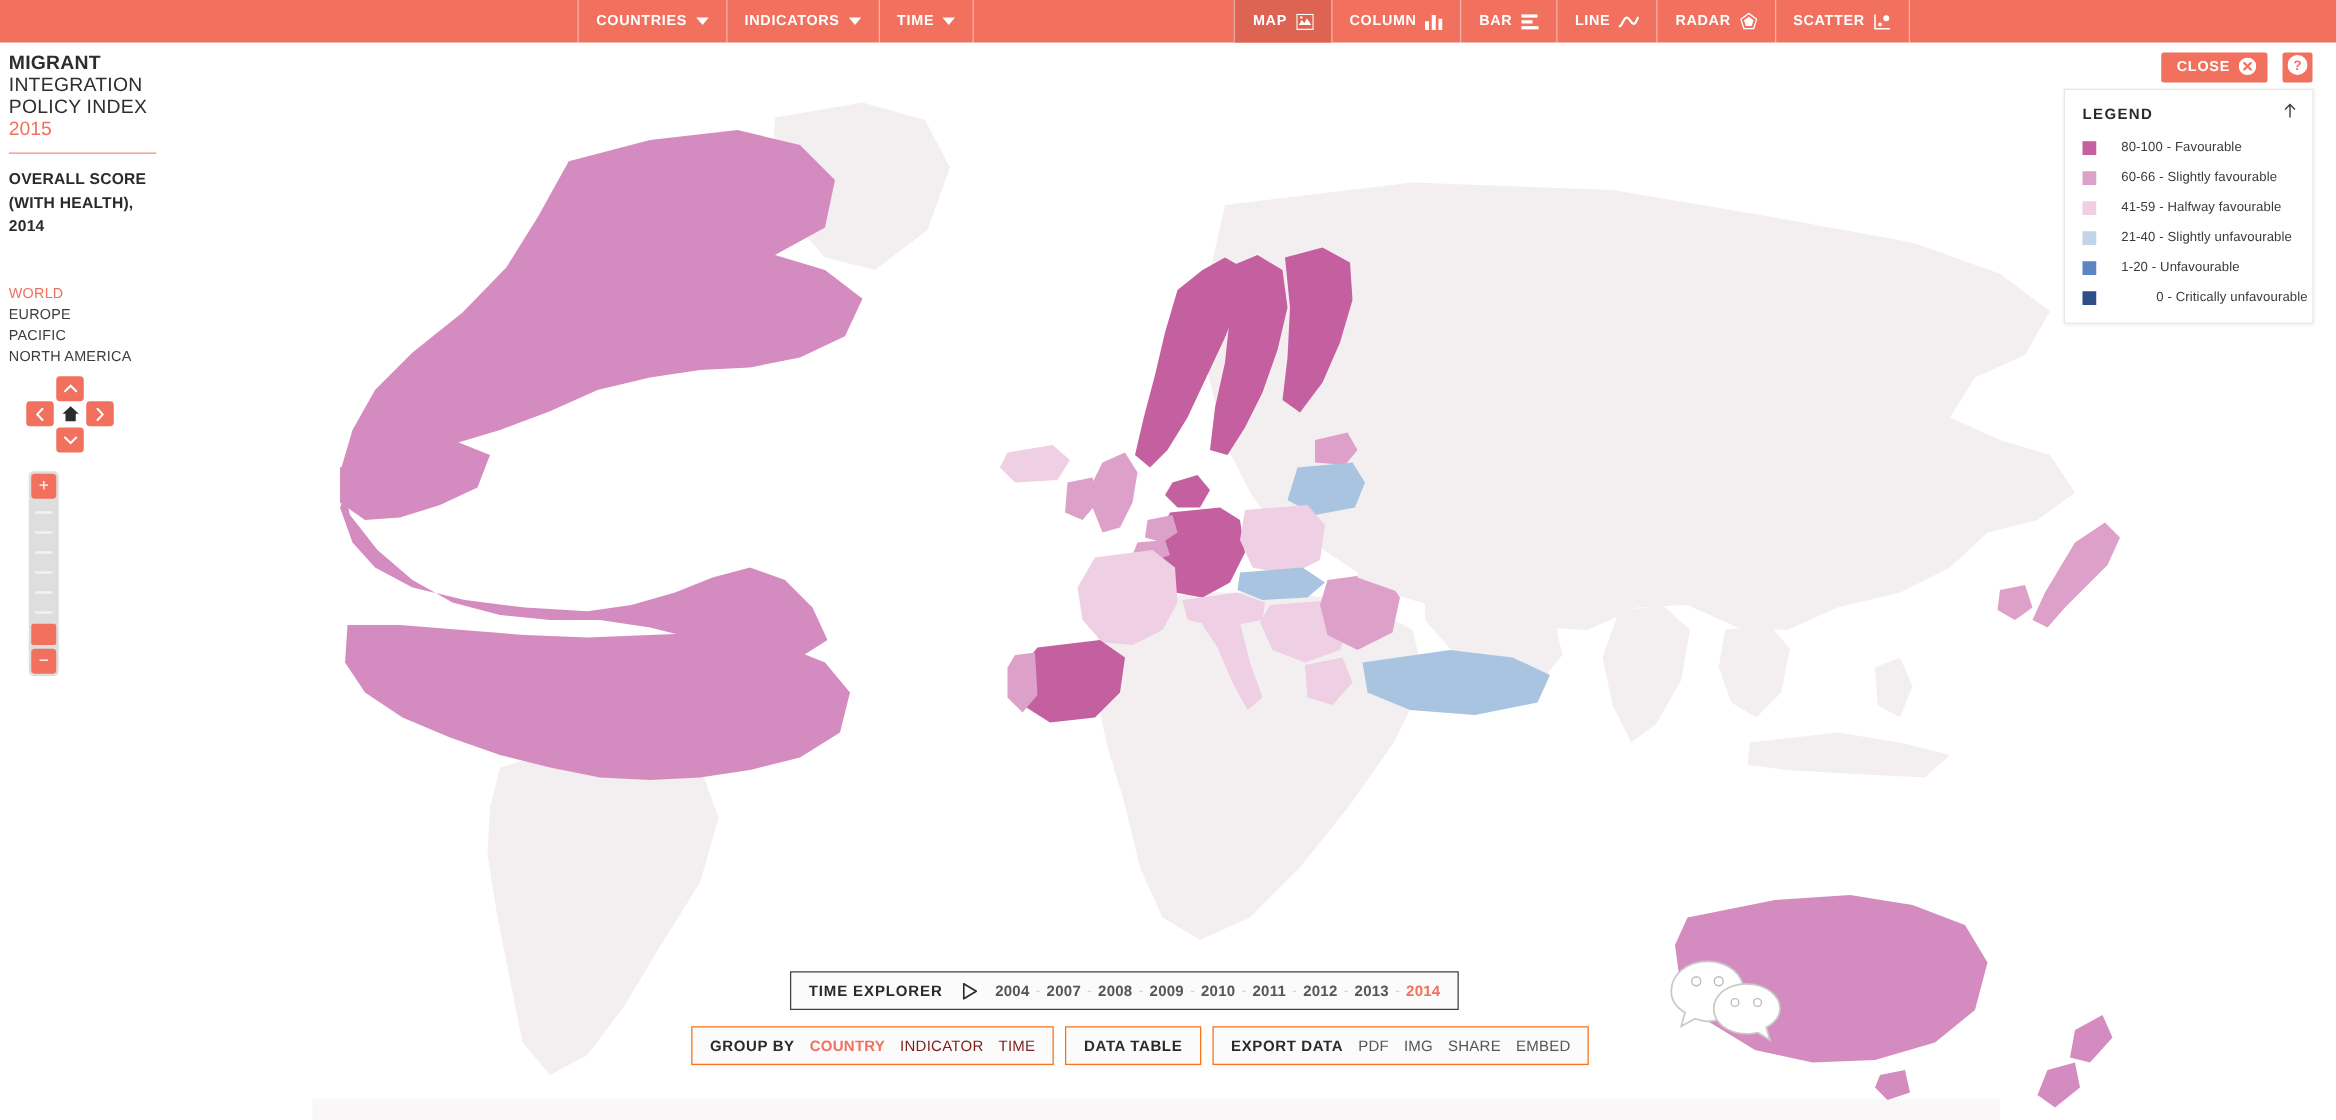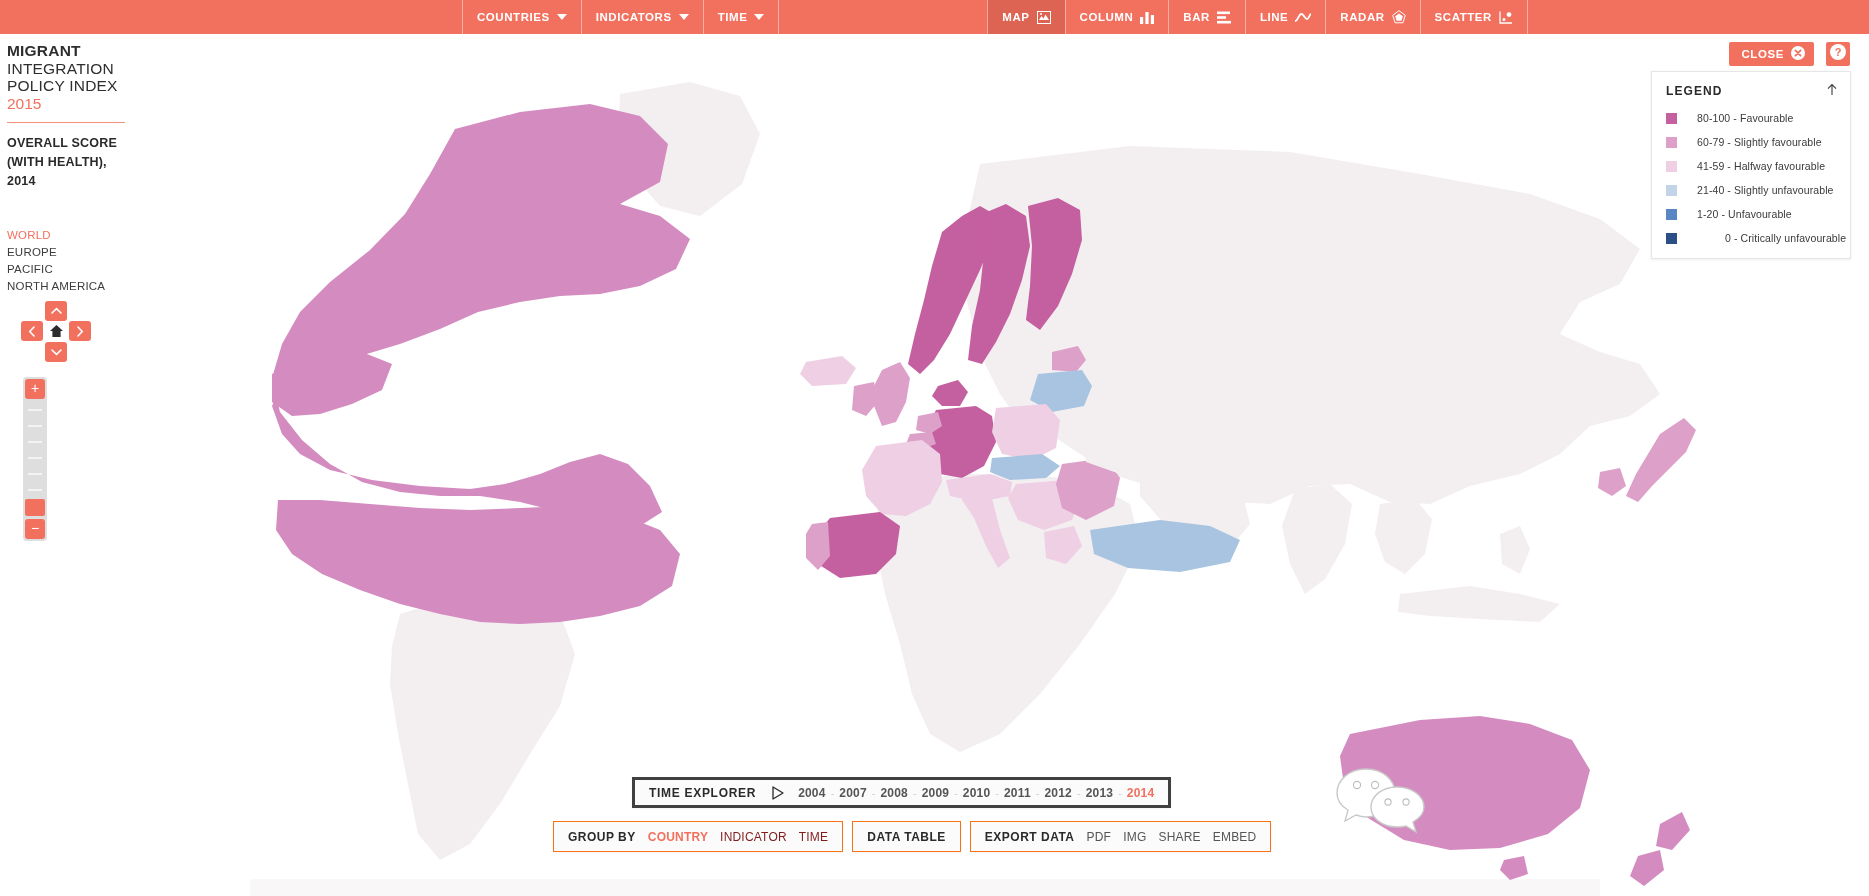--- a/index.html
+++ b/index.html
@@ -111,21 +111,21 @@
   #legend-title { font-size: 12px; font-weight: bold; letter-spacing: 1.1px; color: #2a2a2a; margin-bottom: 14px; }
   #legend-collapse { position: absolute; right: 12px; top: 10px; cursor: pointer; }
   .leg-row { display: flex; align-items: center; gap: 8px; margin-bottom: 12px; }
   .leg-row:last-child { margin-bottom: 0; gap: 36px; }
   .leg-sw { width: 11px; height: 11px; flex: 0 0 11px; }
   .leg-lbl { font-size: 10.5px; color: #3a3a3a; letter-spacing: .1px; white-space: nowrap; margin-left: 12px; }
 
   
   #timebar {
     position: absolute; left: 632px; top: 777px;
-    height: 31px; background: #fbfbfb; border: 3px solid #404040;
+    height: 31px; background: #fbfbfb; border: 1px solid #404040;
     display: flex; align-items: center; padding: 0 14px;
     box-shadow: 0 1px 2px rgba(0,0,0,.05);
     z-index: 50;
   }
   #time-label { font-size: 12px; font-weight: bold; letter-spacing: .7px; color: #2a2a2a; }
   #play-icon { margin: 0 14px 0 16px; cursor: pointer; line-height: 0; }
   .yr { font-size: 12px; color: #555; cursor: pointer; letter-spacing: .2px; font-weight: bold; }
   .yr.active { color: #f2705e; font-weight: bold; }
   .yr-sep { color: #cfcfcf; margin: 0 5px; font-size: 11px; }
 
@@ -436,21 +436,21 @@
           </svg>
       </span>
     </div>
 
     <div class="leg-row">
       <span class="leg-sw" style="background:#c45fa0"></span>
       <span class="leg-lbl">80-100 - Favourable</span>
     </div>
     <div class="leg-row">
       <span class="leg-sw" style="background:#dda0c8"></span>
-      <span class="leg-lbl">60-79 - Slightly favourable</span>
+      <span class="leg-lbl">60-66 - Slightly favourable</span>
     </div>
     <div class="leg-row">
       <span class="leg-sw" style="background:#eecfe4"></span>
       <span class="leg-lbl">41-59 - Halfway favourable</span>
     </div>
     <div class="leg-row">
       <span class="leg-sw" style="background:#c3d4e8"></span>
       <span class="leg-lbl">21-40 - Slightly unfavourable</span>
     </div>
     <div class="leg-row">

